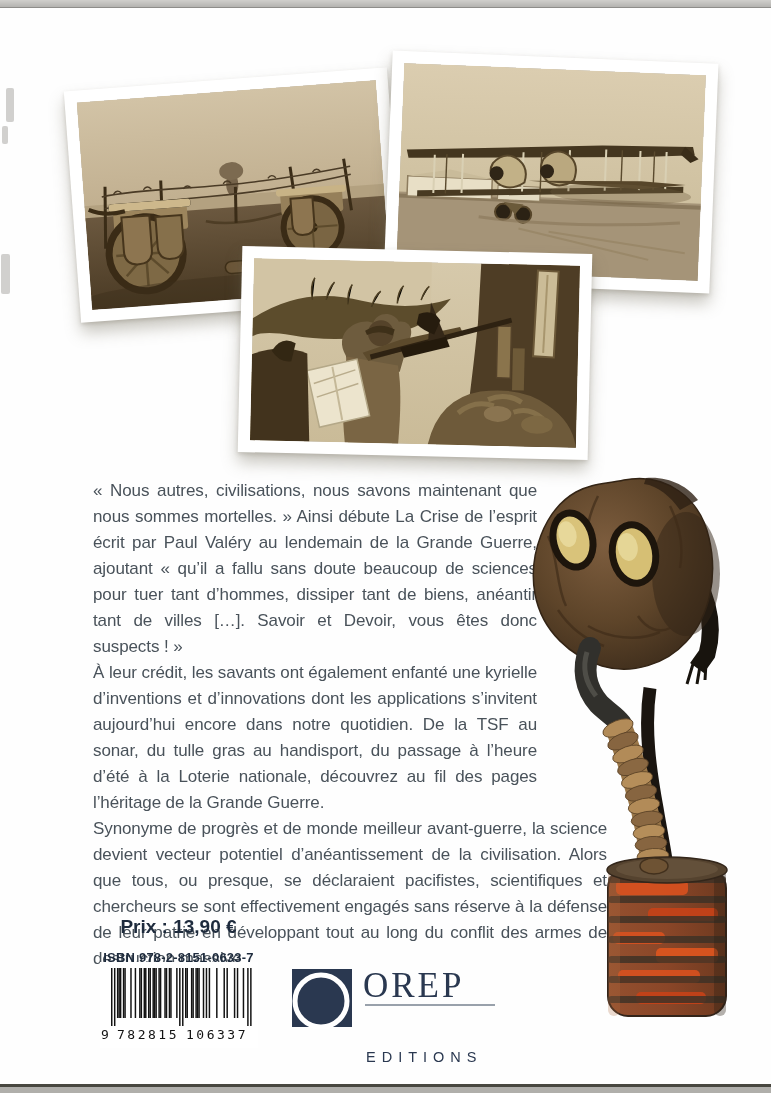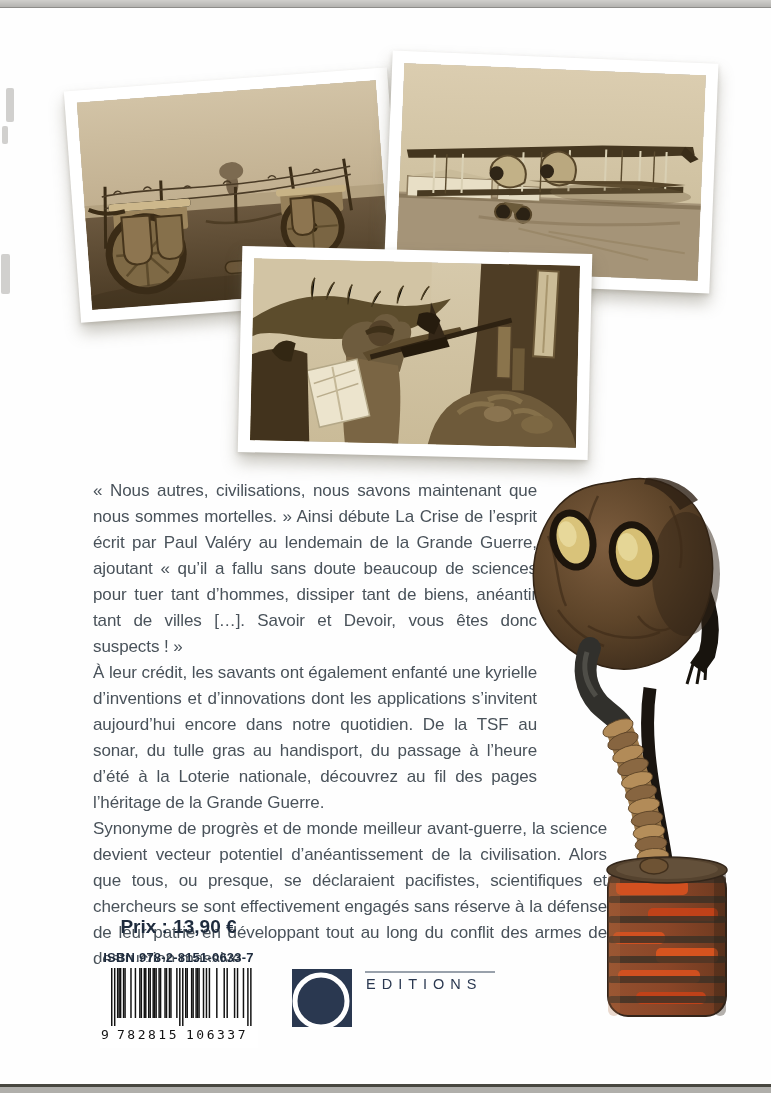--- a/index.html
+++ b/index.html
@@ -36,21 +36,21 @@
   .barcode{position:absolute;left:100px;top:962px;width:158px;height:86px;background:#fff;}
   .barcode-digits{font-family:"DejaVu Sans Mono","Liberation Mono",monospace;font-size:13px;fill:#121212;}
 
   
   .publisher{position:absolute;left:292px;top:969px;display:flex;align-items:flex-start;}
   .logo-square{width:60px;height:64px;flex:0 0 auto;}
   .logo-text{margin-left:11px;display:flex;flex-direction:column;}
   .logo-name{font-family:"Liberation Serif","DejaVu Serif",serif;font-size:35px;line-height:33px;
         color:#2a3850;letter-spacing:3px;}
   .logo-rule{height:2px;background:#99a1ab;margin:2px 0 3px 2px;width:130px;}
-  .logo-sub{font-size:14.5px;letter-spacing:6px;color:#2a3850;margin-left:3px;}
+  .logo-sub{font-size:14.5px;letter-spacing:6px;color:#2a3850;margin-left:3px;margin-top:40px;}
 </style>
 </head>
 <body>
 
 <div class="page">
   <div class="top-edge"></div>
   <div class="bottom-edge"></div>
   <div class="speck" style="left:6px;top:88px;width:8px;height:34px;"></div>
   <div class="speck" style="left:2px;top:126px;width:6px;height:18px;"></div>
   <div class="speck" style="left:1px;top:254px;width:9px;height:40px;"></div>
@@ -357,17 +357,18 @@
       <text class="barcode-digits" x="117" y="71" text-anchor="middle" letter-spacing="2.5">106337</text>
     </svg>
   </div>
 
   <div class="publisher">
     <svg class="logo-square" viewBox="0 0 60 64">
       <rect x="0" y="0" width="60" height="58" fill="#2a3850"></rect>
       <circle cx="29" cy="32" r="26" fill="#2a3850" stroke="#ffffff" stroke-width="5"></circle>
     </svg>
     <div class="logo-text">
+      <div class="logo-name">OREP</div>
       <div class="logo-rule"></div>
       <div class="logo-sub">EDITIONS</div>
     </div>
   </div>
 </div>
 
 </body></html>

